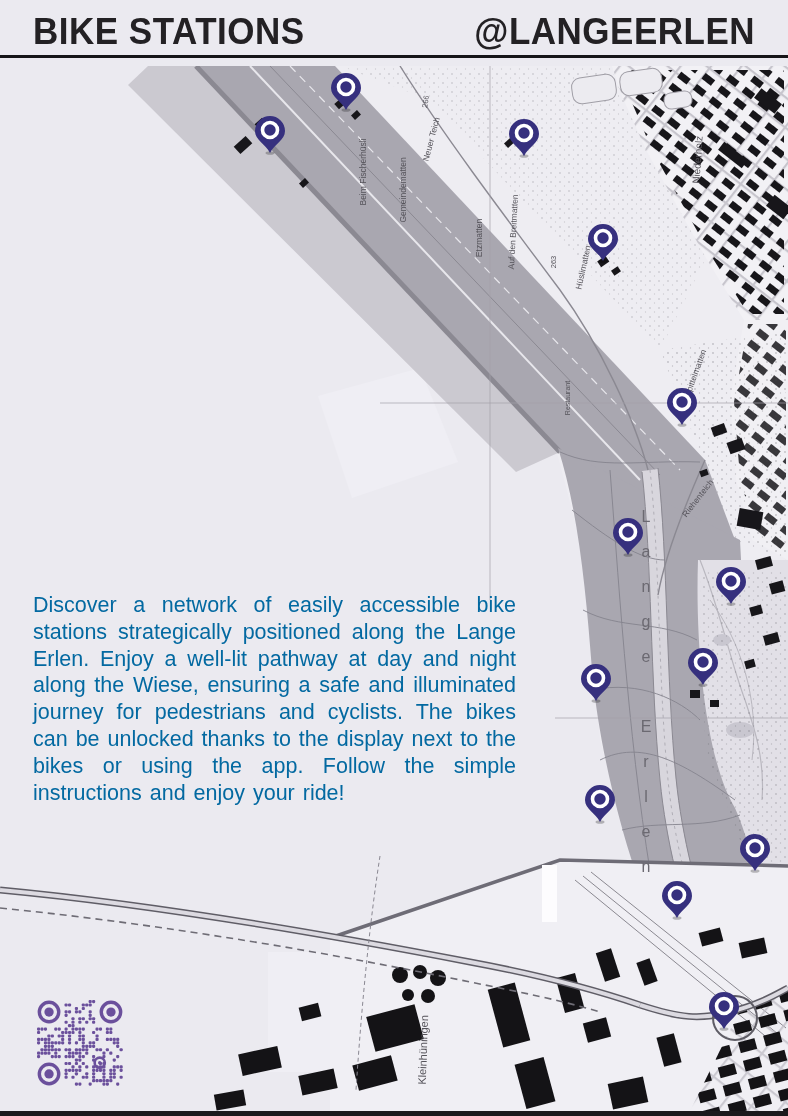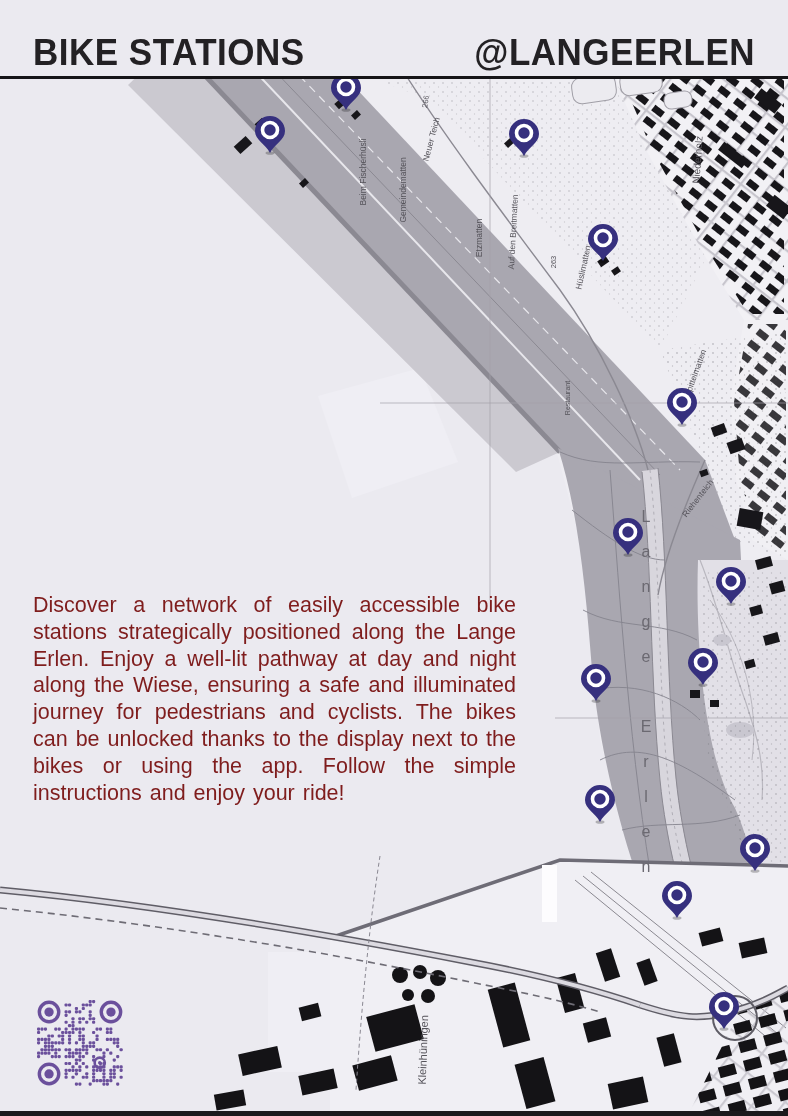--- a/index.html
+++ b/index.html
@@ -3,38 +3,38 @@
 <meta charset="utf-8">
 <style>
   html,body{margin:0;padding:0;}
   body{
     width:788px;height:1116px;position:relative;overflow:hidden;
     background:#ebeaf0;
     font-family:"Liberation Sans",sans-serif;
   }
   
   .header{
-    position:absolute;top:0;left:0;width:788px;height:79px;
+    position:absolute;top:0;left:0;width:788px;height:58px;
     background:#ebeaf0;border-bottom:3px solid #161518;
     display:flex;justify-content:space-between;align-items:flex-end;
     padding:0 33px 6px 33px;box-sizing:border-box;z-index:30;
   }
   .header .title,.header .handle{
     font-weight:700;font-size:35px;letter-spacing:.5px;color:#232124;
     line-height:1;transform:scaleY(1.05);transform-origin:bottom;
     white-space:nowrap;
   }
   
   #map-svg{position:absolute;top:0;left:0;z-index:1;}
   .map-label{fill:#55535a;font-family:"Liberation Sans",sans-serif;}
   .river-letter{fill:#6b6971;font-family:"Liberation Sans",sans-serif;}
   
   .blurb{
     position:absolute;left:33px;top:592px;width:483px;z-index:20;
-    font-size:21.5px;line-height:26.8px;font-weight:500;color:#7f1d1d;
+    font-size:21.5px;line-height:26.8px;font-weight:500;color:#0369a1;
     text-align:justify;text-align-last:left;word-spacing:2px;
   }
   
   .qr{position:absolute;left:37px;top:1000px;width:86px;height:86px;z-index:25;}
   
   .footer-bar{
     position:absolute;left:0;top:1111px;width:788px;height:5px;z-index:30;
   }
 </style>
 </head>

